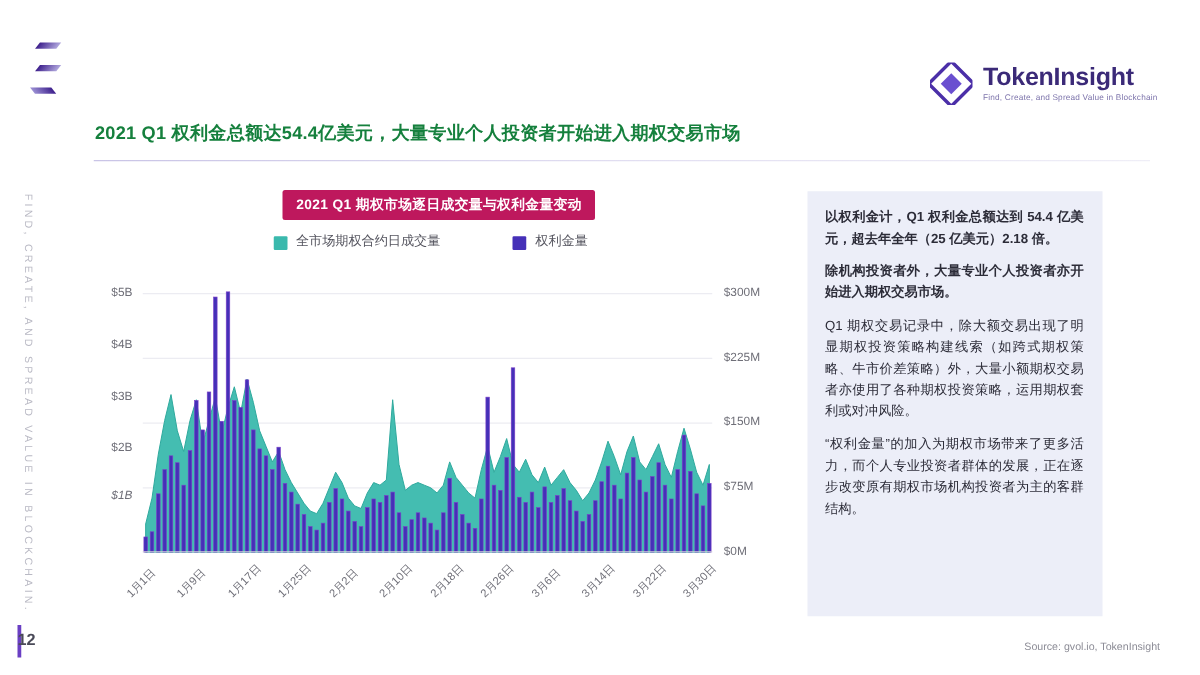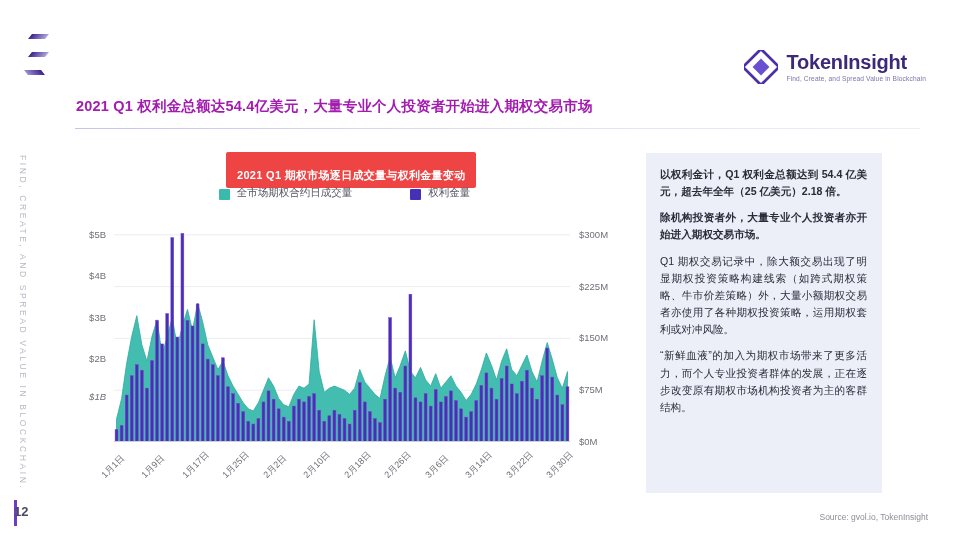--- a/index.html
+++ b/index.html
@@ -63,21 +63,21 @@
     font-size: 33px;
     font-weight: 700;
     color: #4b2fa8;
     letter-spacing: 1px;
   }
   .page-subtitle {
     position: absolute;
     left: 76px; top: 97px;
     font-size: 14.5px;
     font-weight: 600;
-    color: #a21caf;
+    color: #15803d;
     letter-spacing: 0.2px;
   }
   .header-rule {
     position: absolute;
     left: 75px; top: 128px;
     width: 845px; height: 1px;
     background: linear-gradient(90deg,#c9c4e6,#e3e0f2 55%,#efeef7);
   }
 
   
@@ -96,22 +96,22 @@
 
   
   .chart-panel {
     position: absolute;
     left: 62px; top: 148px;
     width: 565px; height: 345px;
   }
   .chart-badge {
     position: absolute;
     left: 164px; top: 4px;
-    padding: 16px 11px 5px;
-    background: #ef4444;
+    padding: 4px 11px 5px;
+    background: #be185d;
     color: #ffffff;
     font-size: 11px;
     font-weight: 600;
     border-radius: 2px;
     letter-spacing: 0.3px;
     white-space: nowrap;
   }
   .chart-legend {
     position: absolute;
     left: 0; top: 38px; width: 100%;
@@ -352,17 +352,17 @@
         <div class="x-tick" style="left: 367.333px;">3月14日</div>
         <div class="x-tick" style="left: 407.867px;">3月22日</div>
         <div class="x-tick" style="left: 448.4px;">3月30日</div>
       </div>
   </div>
 
   <div class="text-panel">
       <p class="bold">以权利金计，Q1 权利金总额达到 54.4 亿美元，超去年全年（25 亿美元）2.18 倍。</p>
       <p class="bold">除机构投资者外，大量专业个人投资者亦开始进入期权交易市场。</p>
       <p>Q1 期权交易记录中，除大额交易出现了明显期权投资策略构建线索（如跨式期权策略、牛市价差策略）外，大量小额期权交易者亦使用了各种期权投资策略，运用期权套利或对冲风险。</p>
-      <p>“新鲜血液”的加入为期权市场带来了更多活力，而个人专业投资者群体的发展，正在逐步改变原有期权市场机构投资者为主的客群结构。</p>
+      <p>“权利金量”的加入为期权市场带来了更多活力，而个人专业投资者群体的发展，正在逐步改变原有期权市场机构投资者为主的客群结构。</p>
     </div>
 
   <div class="source-note">Source: gvol.io, TokenInsight</div>
 </div>
 
 </body></html>

